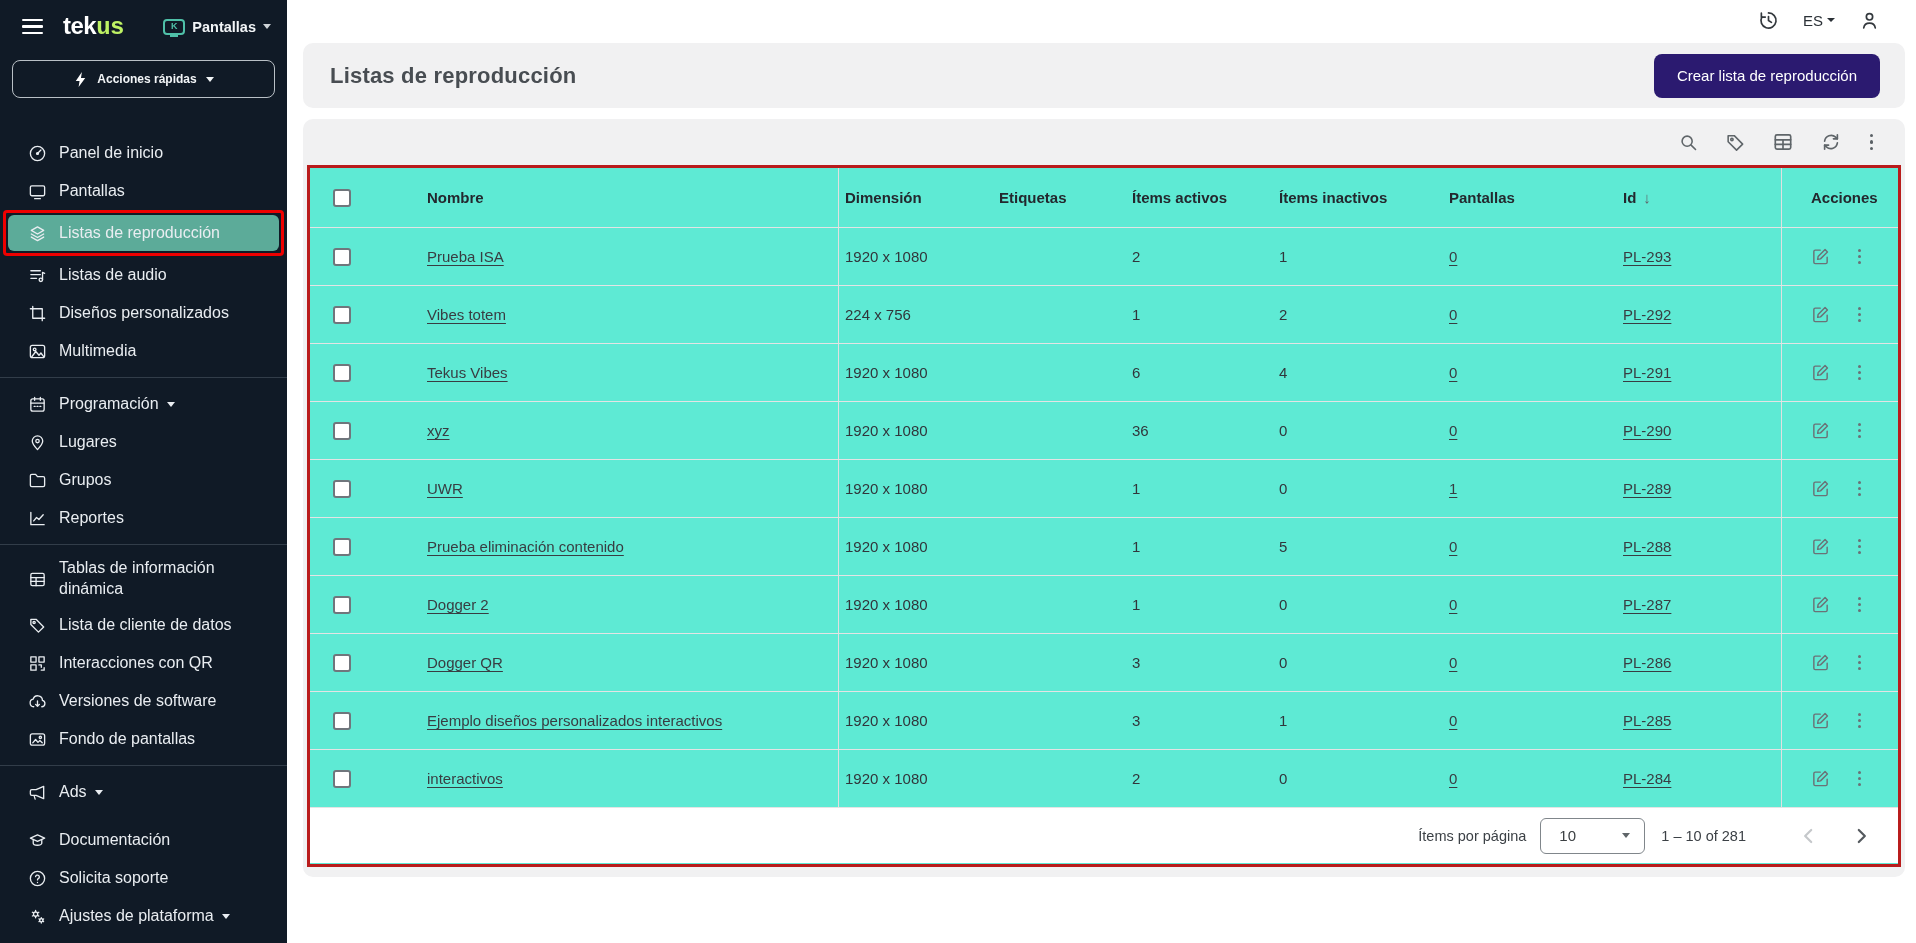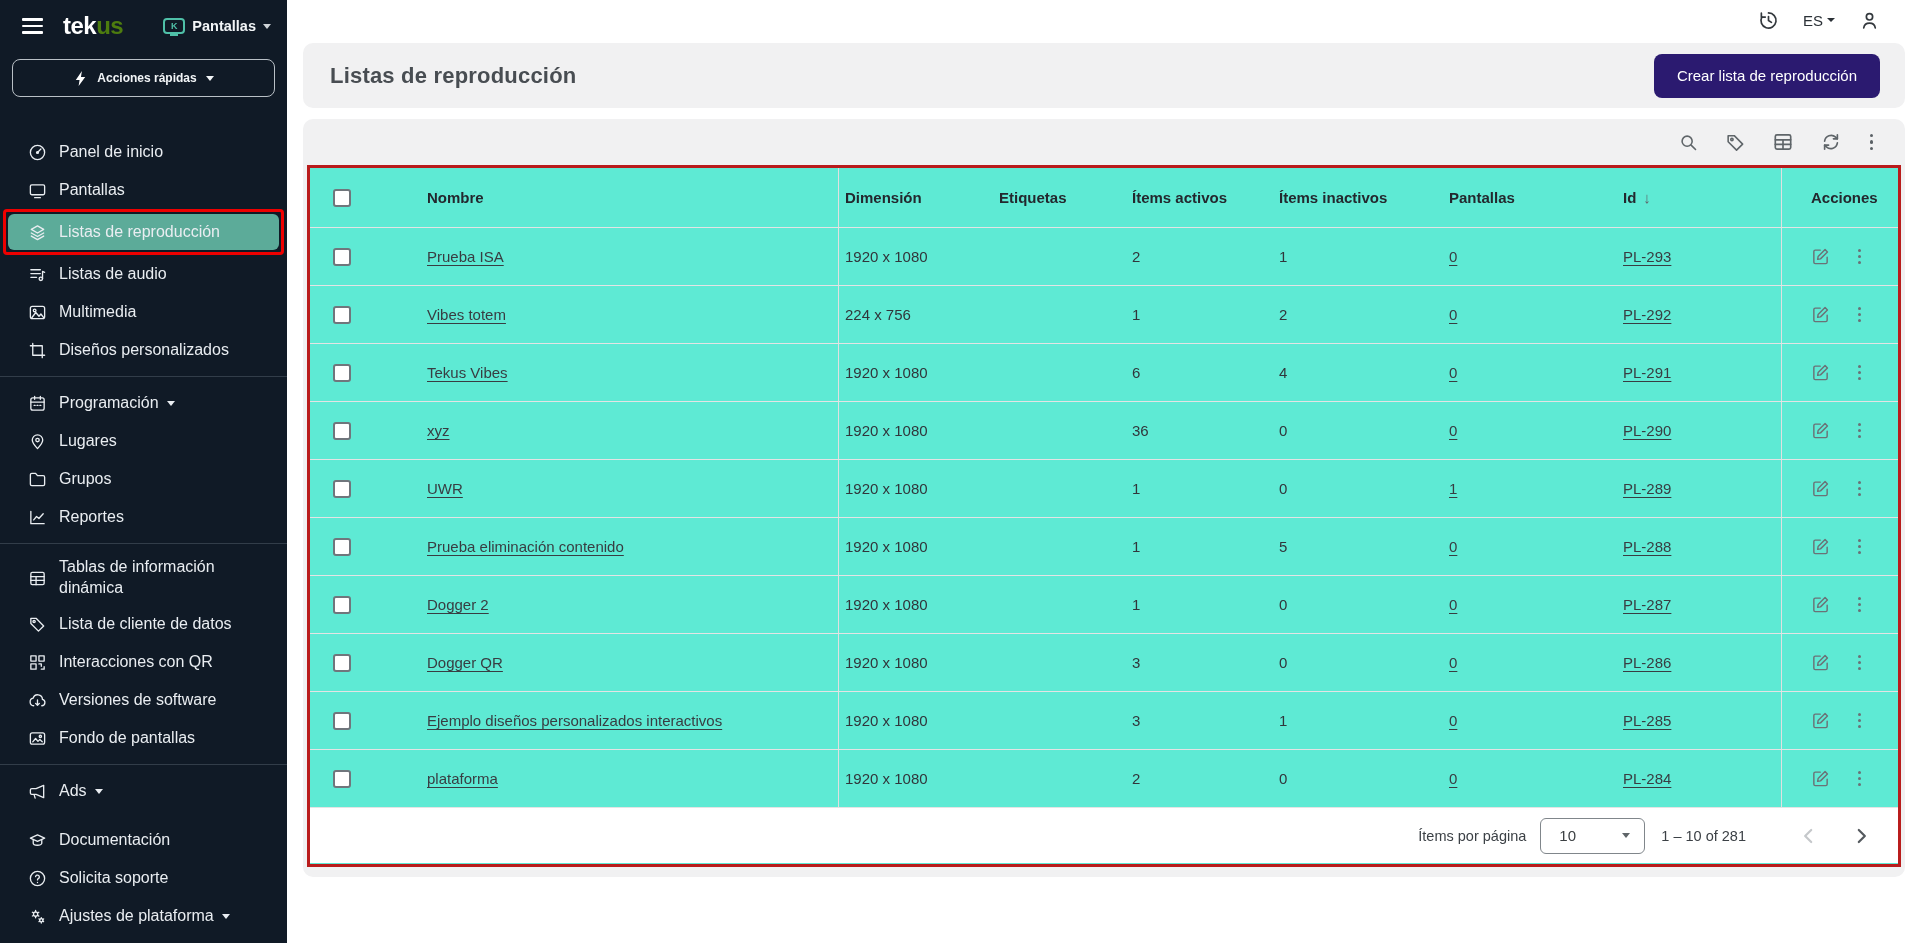--- a/index.html
+++ b/index.html
@@ -7,21 +7,21 @@
     font-family:"Liberation Sans", sans-serif; }
   .app { position:relative; width:1916px; height:943px; }
 
   
   .sidebar { position:absolute; left:0; top:0; width:287px; height:943px;
     background:#101a26; color:#e9edf1; }
   .sb-header { display:flex; align-items:center; padding:12px 16px 0 16px; }
   .hamburger { display:inline-flex; flex-direction:column; gap:4px; cursor:pointer; margin-left:6px; }
   .hamburger i { width:21px; height:2.5px; background:#fff; border-radius:1px; }
   .logo { font-size:24px; font-weight:700; letter-spacing:-0.5px; margin-left:20px; }
-  .logo-tek { color:#ffffff; } .logo-us { color:#4d7c0f; }
+  .logo-tek { color:#ffffff; } .logo-us { color:#bef264;font-family:Liberation Mono, monospace; }
   .context-switch { margin-left:auto; display:flex; align-items:center; gap:7px; cursor:pointer; }
   .kscreen { position:relative; width:22px; height:16px; border:2px solid #4fc0a8; border-radius:4px;
     display:flex; align-items:center; justify-content:center; }
   .kscreen::after { content:""; position:absolute; bottom:-4px; left:50%; transform:translateX(-50%);
     width:8px; height:2px; background:#4fc0a8; }
   .kletter { color:#4fc0a8; font-size:9px; font-weight:700; line-height:1; }
   .context-label { font-size:14.5px; font-weight:600; color:#f2f5f7; }
   .caret { width:0; height:0; border-left:4.5px solid transparent; border-right:4.5px solid transparent;
     border-top:5px solid currentColor; display:inline-block; }
   .quick-actions { margin:19px 12px 0 12px; width:263px; height:38px; background:transparent;
@@ -163,35 +163,35 @@
               <path d="M3 5h10M3 9h10M3 13h6"></path>
               <circle cx="13.5" cy="14.5" r="1.8"></circle>
               <path d="M15.3 14.5V6.8l2.2.9"></path>
             </svg>
           </span>
         <span class="lbl">Listas de audio</span>
       </div>
       <div class="nav-item">
         <span class="nico">
             <svg class="sic" width="19" height="19" viewBox="0 0 20 20">
+              <path d="M5 2.5V15h12.5"></path>
+              <path d="M2.5 5H15v12.5"></path>
+            </svg>
+          </span>
+        <span class="lbl">Diseños personalizados</span>
+      </div>
+      <div class="nav-item">
+        <span class="nico">
+            <svg class="sic" width="19" height="19" viewBox="0 0 20 20">
               <rect x="2.5" y="3.5" width="15" height="13" rx="2"></rect>
               <circle cx="7" cy="7.8" r="1.4"></circle>
               <path d="M4 15.5 8.2 10l3.4 4 2-2.4 2.9 3.9"></path>
             </svg>
           </span>
         <span class="lbl">Multimedia</span>
-      </div>
-      <div class="nav-item">
-        <span class="nico">
-            <svg class="sic" width="19" height="19" viewBox="0 0 20 20">
-              <path d="M5 2.5V15h12.5"></path>
-              <path d="M2.5 5H15v12.5"></path>
-            </svg>
-          </span>
-        <span class="lbl">Diseños personalizados</span>
       </div>
       <div class="nav-divider"></div>
       <div class="nav-item">
         <span class="nico">
             <svg class="sic" width="19" height="19" viewBox="0 0 20 20">
               <rect x="3" y="4" width="14" height="13" rx="2"></rect>
               <path d="M3 8.5h14M7 2.5v3M13 2.5v3M6.5 12h1m2-.01h1m2 .01h1"></path>
             </svg>
           </span>
         <span class="lbl">Programación</span>
@@ -779,21 +779,21 @@
                   </span>
                 </button>
     </div>
   </div>
 
   <div class="trow">
     <div class="td c-select">
                 <span class="cb"></span>
               </div>
     <div class="td c-nombre">
-                <a class="cell-link">plataforma</a>
+                <a class="cell-link">interactivos</a>
               </div>
     <div class="td">
                 <span>1920 x 1080</span>
               </div>
     <div class="td">
                 <span></span>
               </div>
     <div class="td">
                 <span>2</span>
               </div>

